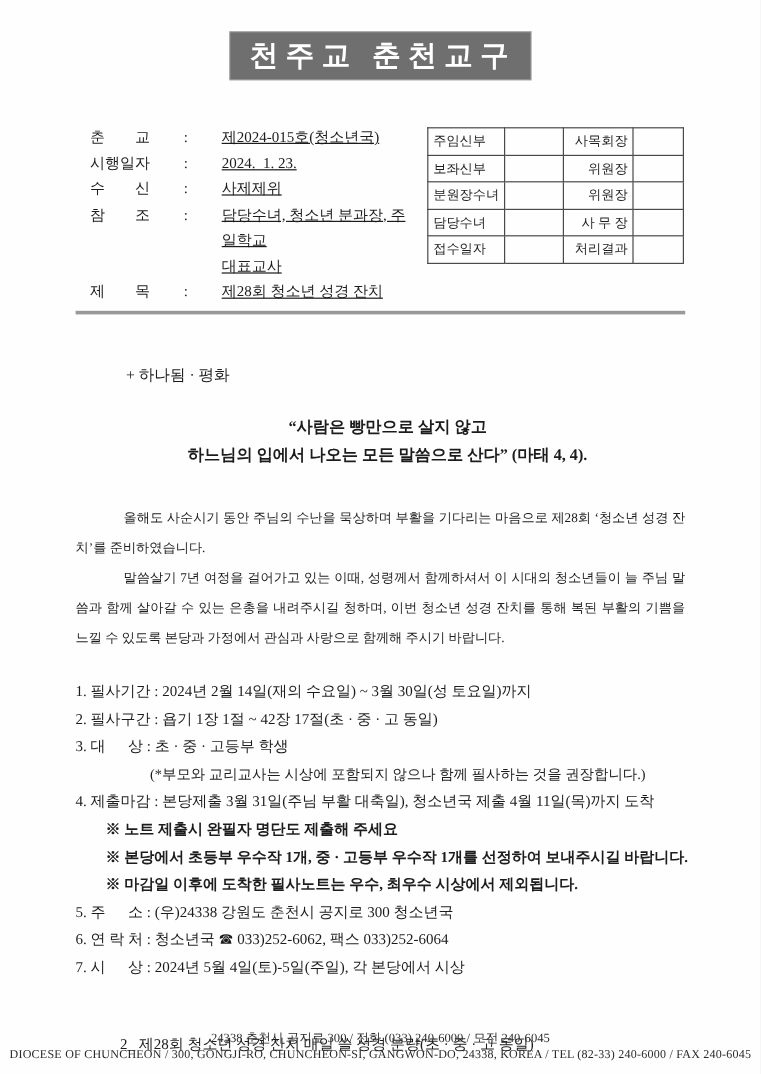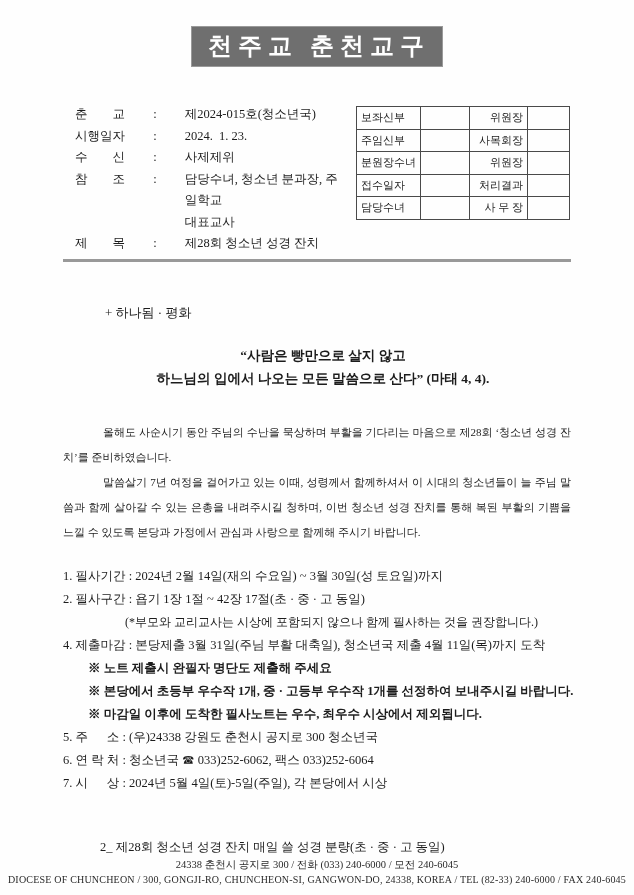--- a/index.html
+++ b/index.html
@@ -30,21 +30,21 @@
   .header-row {
     display: flex;
     justify-content: space-between;
     align-items: flex-start;
     margin: 38px 64px 0 75px;
   }
   .letter-meta { width: 268px; font-size: 12.5px; line-height: 21.5px; }
   .meta-row { display: flex; gap: 25px; }
   .meta-label { white-space: pre; flex: 0 0 auto; }
   .meta-sep { white-space: pre; flex: 0 0 auto; }
-  .meta-value { white-space: pre-wrap; }
+  .meta-value { white-space: pre-wrap; text-decoration: underline; }
   .approval-table {
     border-collapse: collapse;
     font-size: 11px;
     margin-top: 2px;
   }
   .approval-table td {
     border: 1px solid #4a4a4a;
     height: 22.5px;
     padding: 1px 4px;
     white-space: nowrap;
@@ -111,47 +111,47 @@
       <div class="meta-row">
         <span class="meta-label">제        목</span>
           <span class="meta-sep"> : </span>
           <span class="meta-value">제28회 청소년 성경 잔치</span>
       </div>
     </div>
 
     <table class="approval-table">
       <tbody>
         <tr>
+          <td class="lbl-l">주임신부</td>
+          <td class="val-l"></td>
+          <td class="lbl-r">사목회장</td>
+          <td class="val-r"></td>
+        </tr>
+        <tr>
           <td class="lbl-l">보좌신부</td>
           <td class="val-l"></td>
           <td class="lbl-r">위원장</td>
-          <td class="val-r"></td>
-        </tr>
-        <tr>
-          <td class="lbl-l">주임신부</td>
-          <td class="val-l"></td>
-          <td class="lbl-r">사목회장</td>
           <td class="val-r"></td>
         </tr>
         <tr>
           <td class="lbl-l">분원장수녀</td>
           <td class="val-l"></td>
           <td class="lbl-r">위원장</td>
           <td class="val-r"></td>
         </tr>
         <tr>
+          <td class="lbl-l">담당수녀</td>
+          <td class="val-l"></td>
+          <td class="lbl-r">사 무 장</td>
+          <td class="val-r"></td>
+        </tr>
+        <tr>
           <td class="lbl-l">접수일자</td>
           <td class="val-l"></td>
           <td class="lbl-r">처리결과</td>
-          <td class="val-r"></td>
-        </tr>
-        <tr>
-          <td class="lbl-l">담당수녀</td>
-          <td class="val-l"></td>
-          <td class="lbl-r">사 무 장</td>
           <td class="val-r"></td>
         </tr>
       </tbody>
     </table>
   </div>
 
   <div class="divider"></div>
 
   <div class="greeting">+ 하나됨 · 평화</div>
   <div class="quote">
@@ -160,20 +160,21 @@
   </div>
 
   <div class="paras">
     <p>올해도 사순시기 동안 주님의 수난을 묵상하며 부활을 기다리는 마음으로 제28회 ‘청소년 성경 잔치’를 준비하였습니다.</p>
     <p>말씀살기 7년 여정을 걸어가고 있는 이때, 성령께서 함께하셔서 이 시대의 청소년들이 늘 주님 말씀과 함께 살아갈 수 있는 은총을 내려주시길 청하며, 이번 청소년 성경 잔치를 통해 복된 부활의 기쁨을 느낄 수 있도록 본당과 가정에서 관심과 사랑으로 함께해 주시기 바랍니다.</p>
   </div>
 
   <div class="notice-list">
     <div>1. 필사기간 : 2024년 2월 14일(재의 수요일) ~ 3월 30일(성 토요일)까지</div>
     <div>2. 필사구간 : 욥기 1장 1절 ~ 42장 17절(초 · 중 · 고 동일)</div>
+    <div>3. 대      상 : 초 · 중 · 고등부 학생</div>
     <div class="note-paren">(*부모와 교리교사는 시상에 포함되지 않으나 함께 필사하는 것을 권장합니다.)</div>
     <div>4. 제출마감 : 본당제출 3월 31일(주님 부활 대축일), 청소년국 제출 4월 11일(목)까지 도착</div>
     <div class="note-star">※ 노트 제출시 완필자 명단도 제출해 주세요</div>
     <div class="note-star">※ 본당에서 초등부 우수작 1개, 중 · 고등부 우수작 1개를 선정하여 보내주시길 바랍니다.</div>
     <div class="note-star">※ 마감일 이후에 도착한 필사노트는 우수, 최우수 시상에서 제외됩니다.</div>
     <div>5. 주      소 : (우)24338 강원도 춘천시 공지로 300 청소년국</div>
     <div>6. 연 락 처 : 청소년국 ☎ 033)252-6062, 팩스 033)252-6064</div>
     <div>7. 시      상 : 2024년 5월 4일(토)-5일(주일), 각 본당에서 시상</div>
   </div>
 

